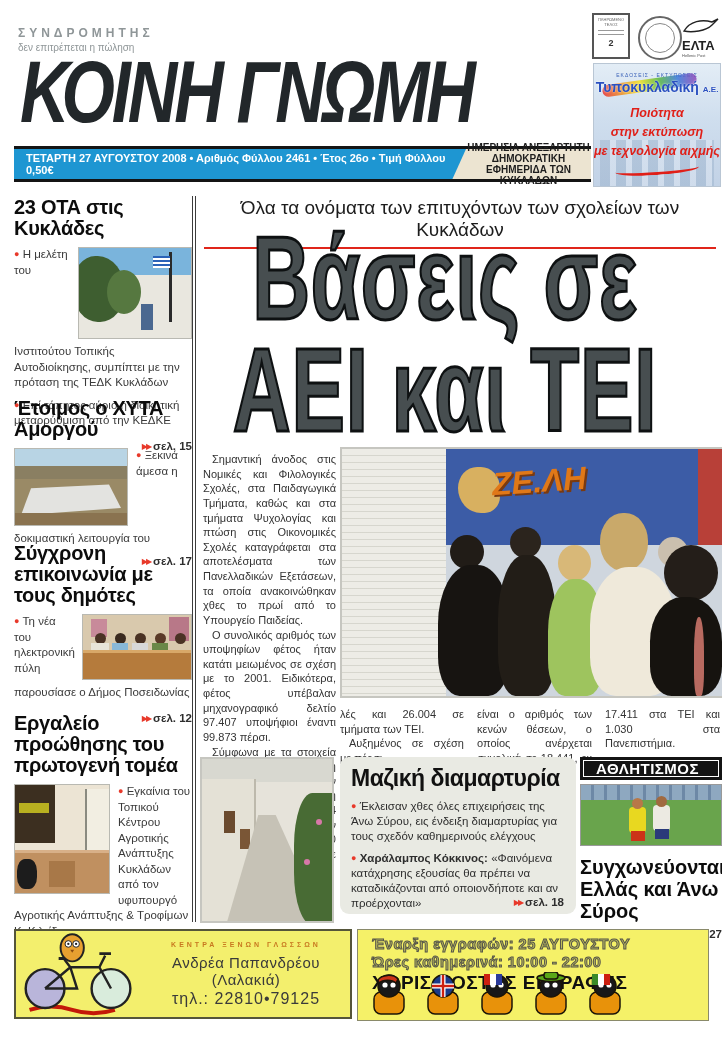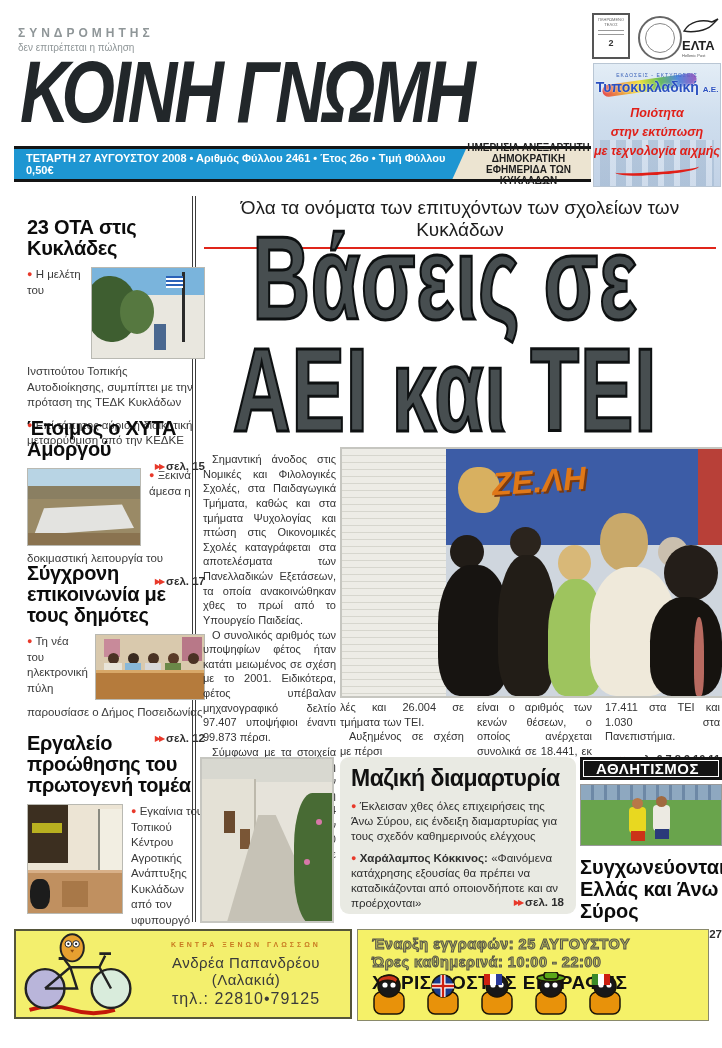--- a/index.html
+++ b/index.html
@@ -35,21 +35,21 @@
   .printad .swoosh{position:relative;width:84px;height:8px;margin:4px auto 0;border-bottom:3px solid #e01f18;border-radius:50%;transform:rotate(-4deg);}
   .datebar{position:absolute;left:14px;top:146px;width:577px;height:36px;box-sizing:border-box;
            border-top:3px solid #141414;border-bottom:3px solid #141414;background:#ece4d1;display:flex;}
   .datebar .blue{width:452px;background:#1e96d2;color:#fff;font-size:11px;font-weight:bold;
            display:flex;align-items:center;padding-left:12px;box-sizing:border-box;
            clip-path:polygon(0 0,100% 0,97% 100%,0 100%);}
   .datebar .tan{flex:1;display:flex;align-items:center;justify-content:center;font-size:10px;font-weight:bold;color:#1d1d1d;text-align:center;}
   
   .vdivider{position:absolute;left:192px;top:196px;height:726px;width:0;border-left:4px double #3c3c3c;}
   
-  .story{position:absolute;left:27px;width:178px;margin-top:20px;}
+  .story{position:absolute;left:14px;width:178px;}
   .story h2{margin:0 0 8px 0;font-size:20px;line-height:1.05;color:#0c0c0c;letter-spacing:-0.3px;}
   .story .body{font-size:11.5px;line-height:1.35;color:#3a3a3a;}
   .story .body p{margin:0 0 7px 0;}
   .b{color:#e8392a;font-size:9px;vertical-align:1px;}
   .pageref{text-align:right;font-size:11.5px;font-weight:bold;color:#2e2e2e;margin-top:3px;}
   .pageref .arr{color:#e8392a;font-size:8px;letter-spacing:-2px;margin-right:3px;vertical-align:1px;}
   .ph{border:1px solid #b9b9b2;background:#ddd;position:relative;overflow:hidden;box-sizing:border-box;}
   .fr{float:right;margin:0 0 5px 7px;}
   .fl{float:left;margin:0 8px 5px 0;}
   
@@ -97,21 +97,21 @@
   .mainphoto .lists::after{content:"";position:absolute;inset:0;
        background:repeating-linear-gradient(180deg,transparent 0 6px,#c4c4ba 6px 7px);opacity:.55;}
   .mainphoto .mural{position:absolute;left:104px;top:0;right:0;height:96px;background:#3c5ca6;}
   .mainphoto .graffiti{position:absolute;left:150px;top:14px;font-size:32px;font-weight:bold;font-style:italic;
        color:#e07818;transform:rotate(-4deg);text-shadow:2px 2px 0 #7a3a10;}
   .mainphoto .muralblob{position:absolute;left:116px;top:18px;width:42px;height:46px;background:#d8b060;border-radius:50% 50% 40% 60%;}
   .mainphoto .muralred{position:absolute;right:0;top:0;width:24px;height:96px;background:#b84038;}
   .figure{position:absolute;border-radius:45% 45% 30% 30%;}
   
   .controw{position:absolute;left:340px;top:700px;width:382px;display:flex;gap:13px;}
-  .controw .c{font-size:11px;line-height:1.33;text-align:justify;color:#333;}
+  .controw .c{font-size:11px;line-height:1.33;text-align:justify;color:#333;margin-top:7px;}
   .controw .c p{margin:0;}
   .controw .c p+p{text-indent:9px;}
   .c1{width:124px;}.c2{width:115px;}.c3{width:115px;}
   .c3 .pageref{white-space:nowrap;font-size:11px;margin-top:8px;}
   
   .streetphoto{position:absolute;left:200px;top:757px;width:134px;height:166px;border:2px solid #c6c6c0;
       background:linear-gradient(180deg,#d8d8d0 0 14%,#e6e3da 14% 100%);overflow:hidden;box-sizing:border-box;}
   .streetphoto .wallL{position:absolute;left:0;top:20px;width:52px;height:146px;background:#e4e1d6;border-right:2px solid #bdb9ac;}
   .streetphoto .door1{position:absolute;left:22px;top:52px;width:11px;height:22px;background:#6a4a2e;}
   .streetphoto .door2{position:absolute;left:38px;top:70px;width:10px;height:20px;background:#7a5636;}

